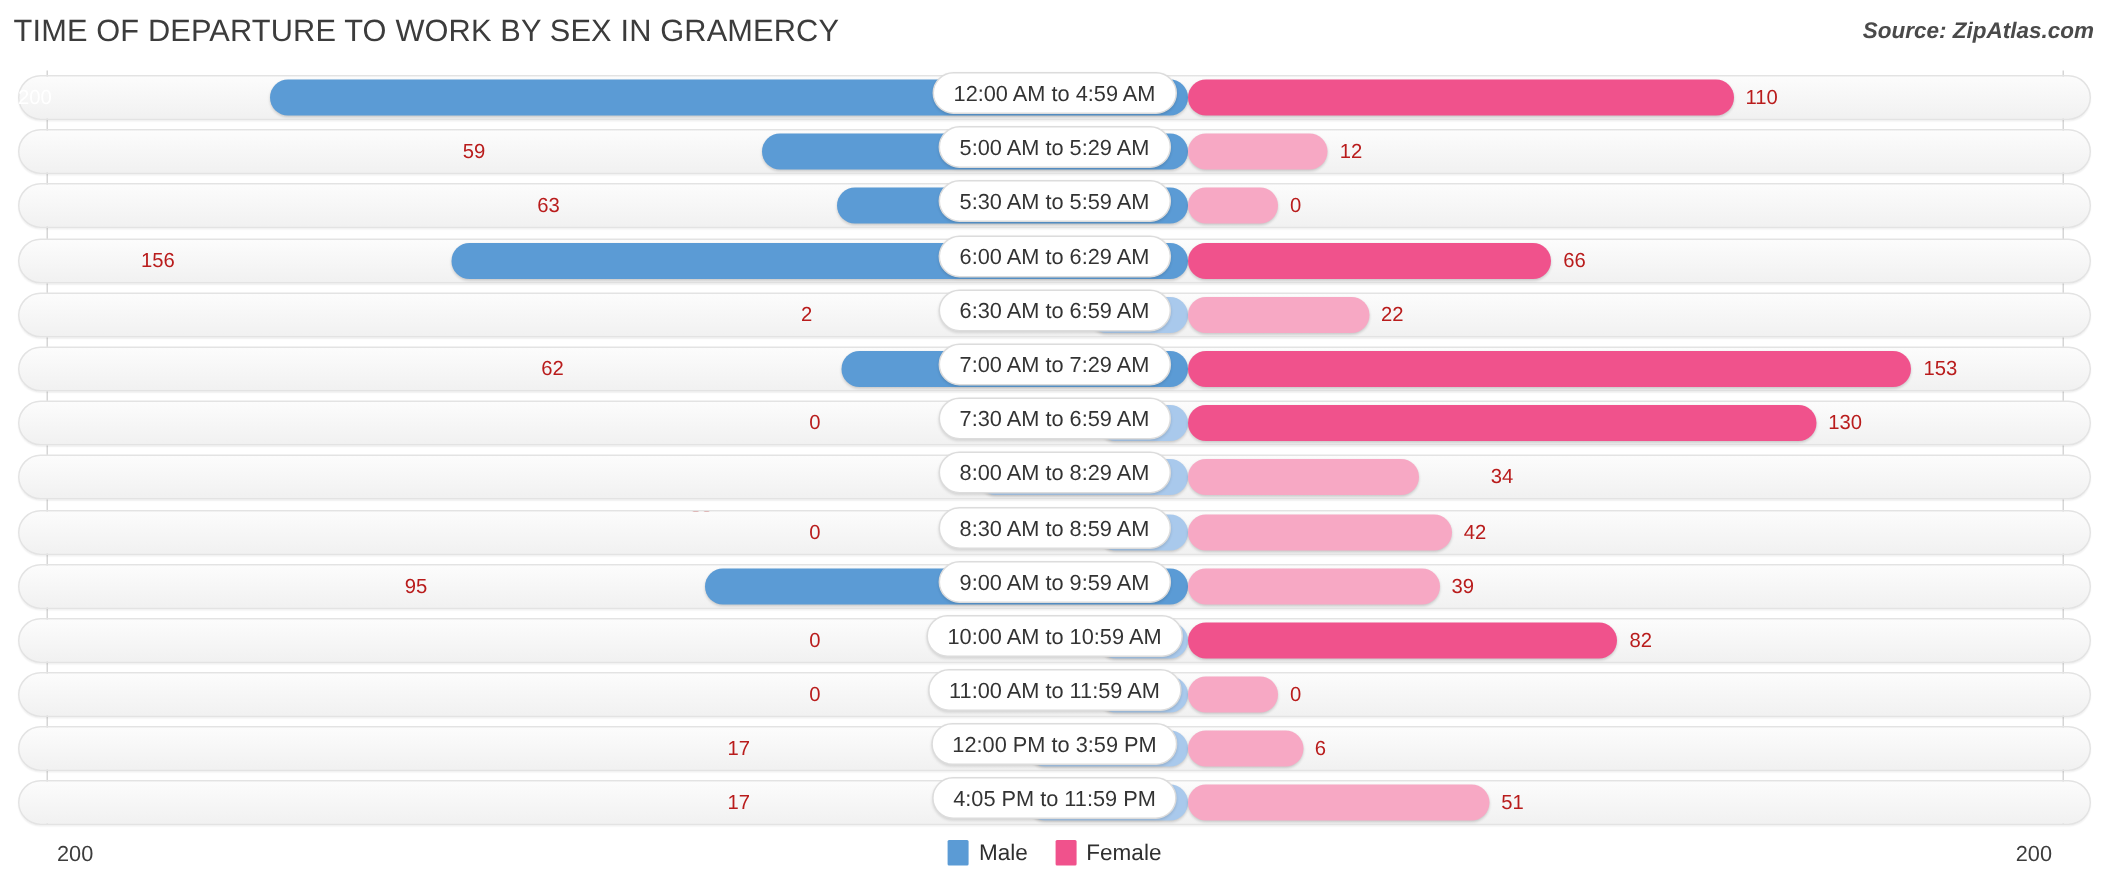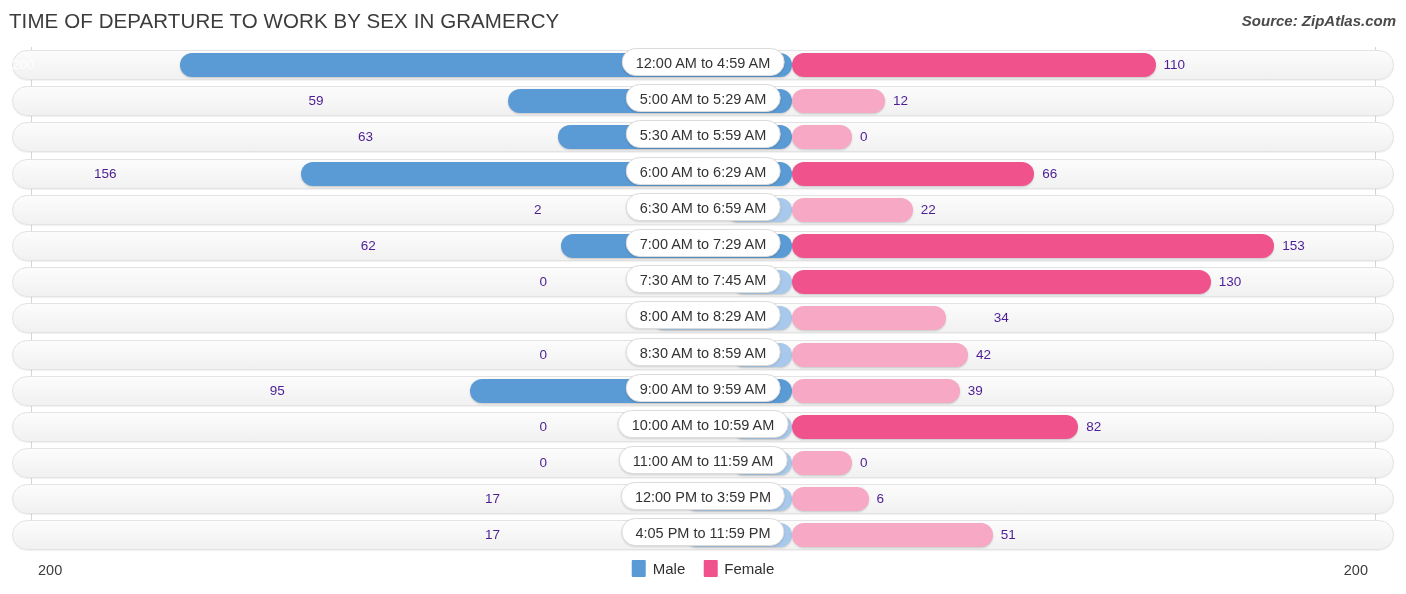--- a/index.html
+++ b/index.html
@@ -109,21 +109,21 @@
   .bar.female {
     left: 703px;
   }
 
   .bar-value {
     position: absolute;
     top: 3px;
     height: 24px;
     line-height: 24px;
     font-size: 13.5px;
-    color: #4c1d95;
+    color: #b91c1c;
     white-space: nowrap;
   }
   .bar-value.inside {
     color: #ffffff;
   }
 
   
   .cat-pill {
     position: absolute;
     left: 50%;
@@ -259,21 +259,21 @@
           <div class="cat-pill">7:00 AM to 7:29 AM</div>
         </div>
         <div class="row">
           <div class="track"></div>
           <div class="bars">
             <div class="bar male" style="width: 60px; right: 614px; background: rgb(169, 201, 236);"></div>
             <div class="bar-value" style="right: 859px;">0</div>
             <div class="bar female" style="width: 418.8px; left: 792px; background: rgb(240, 82, 140);"></div>
             <div class="bar-value" style="left: 1218.8px;">130</div>
           </div>
-          <div class="cat-pill">7:30 AM to 7:45 AM</div>
+          <div class="cat-pill">7:30 AM to 6:59 AM</div>
         </div>
         <div class="row">
           <div class="track"></div>
           <div class="bars">
             <div class="bar male" style="width: 140.04px; right: 614px; background: rgb(169, 201, 236);"></div>
             <div class="bar-value" style="right: 931px; margin-top: 28px;">29</div>
             <div class="bar female" style="width: 153.84px; left: 792px; background: rgb(247, 168, 196);"></div>
             <div class="bar-value" style="left: 953.84px; margin-left: 40px;">34</div>
           </div>
           <div class="cat-pill">8:00 AM to 8:29 AM</div>

